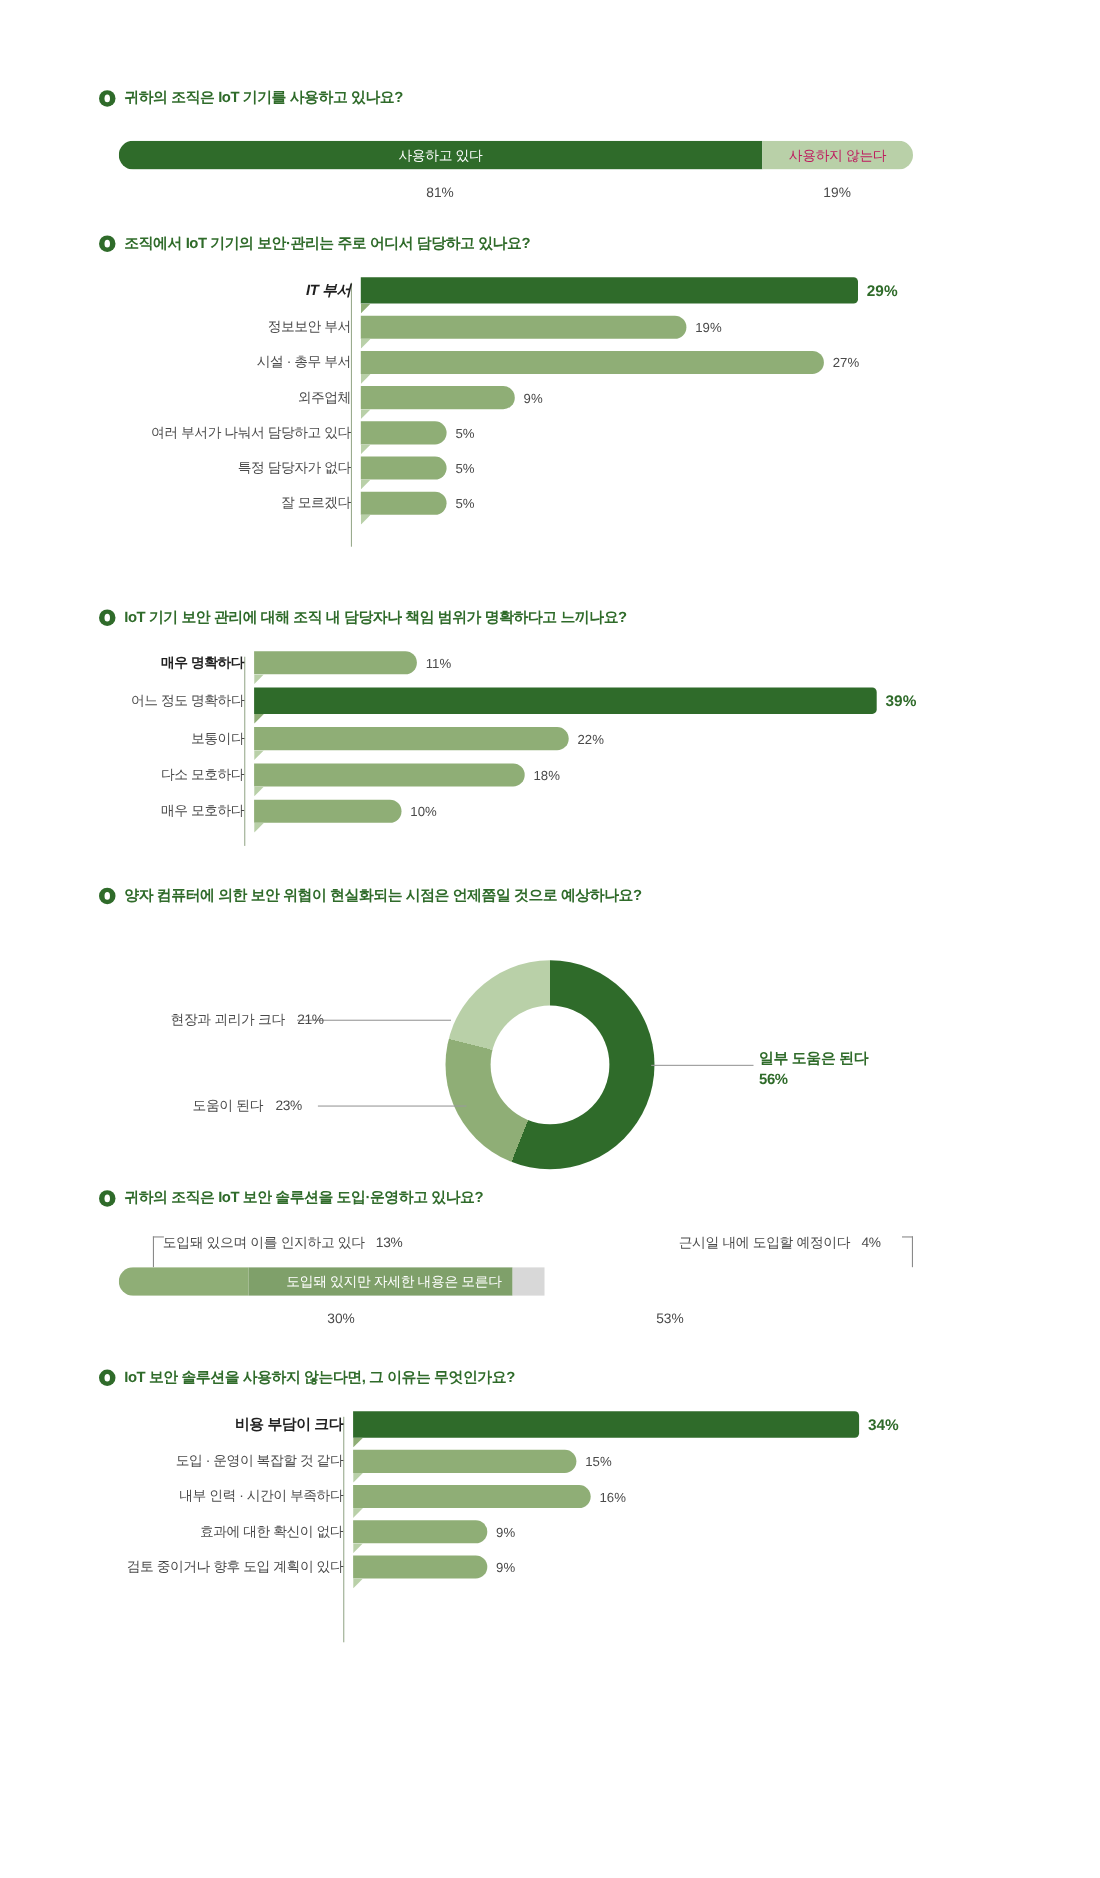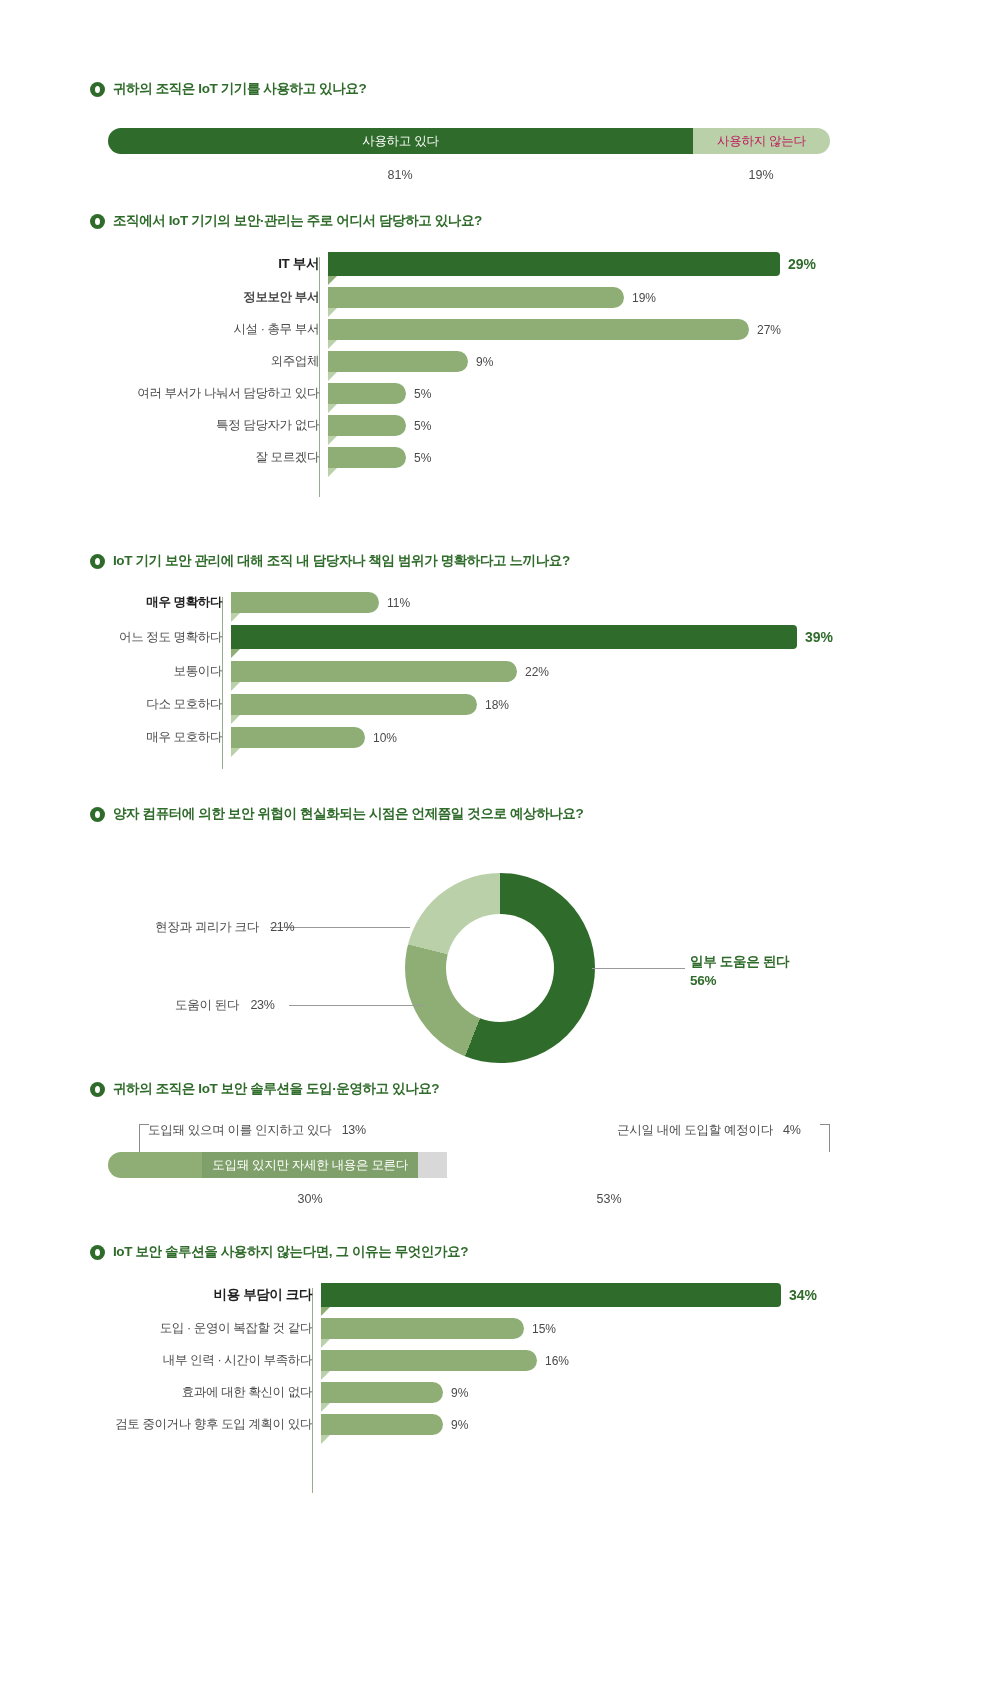--- a/index.html
+++ b/index.html
@@ -35,21 +35,21 @@
   .sec{position:absolute;left:0;top:0;width:1000px;}
   .sbar{
     display:flex;height:26px;border-radius:13px;overflow:hidden;
     width:722px;
   }
   .sbar .seg{
     display:flex;align-items:center;justify-content:center;
     font-size:12.5px;color:#fff;letter-spacing:-0.3px;white-space:nowrap;
   }
   .sbar .seg.dark{background:#2f6b2a;}
-  .sbar .seg.mid{background:#7fa06a;}
+  .sbar .seg.mid{background:#7fa06a;padding-left:24px;}
   .sbar .seg.light{background:#b9d0a8;color:#be185d;}
   .sbar .seg.pale{background:#d8d8d8;}
   .sbar-caps{position:relative;height:20px;}
   .cap{
     position:absolute;top:0;font-size:12.5px;color:#4a4a4a;
     transform:translateX(-50%);white-space:nowrap;
   }
 
   
   .rows{position:relative;}
@@ -130,29 +130,29 @@
       <span class="q-badge">
           <i></i>
         </span>
       <span class="q-text">조직에서 IoT 기기의 보안·관리는 주로 어디서 담당하고 있나요?</span>
     </div>
 
     <div class="rows" style="position:absolute;left:0;top:35px;">
       <div class="axis" style="left:319px;top:10px;height:240px;"></div>
 
       <div class="row hl" style="margin-top:5px;">
-        <div class="lab" style="width:319px;">IT 부서</div>
+        <div class="lab" style="width:319px;font-style:italic;">IT 부서</div>
         <div class="bar" style="width:452px;">
             <span class="fold"></span>
           </div>
         <div class="val">29%</div>
       </div>
 
       <div class="row" style="margin-top:11px;">
-        <div class="lab" style="width:319px;font-weight:bold;">정보보안 부서</div>
+        <div class="lab" style="width:319px;">정보보안 부서</div>
         <div class="bar" style="width:296px;">
             <span class="fold"></span>
           </div>
         <div class="val">19%</div>
       </div>
 
       <div class="row" style="margin-top:11px;">
         <div class="lab" style="width:319px;">시설 · 총무 부서</div>
         <div class="bar" style="width:421px;">
             <span class="fold"></span>

